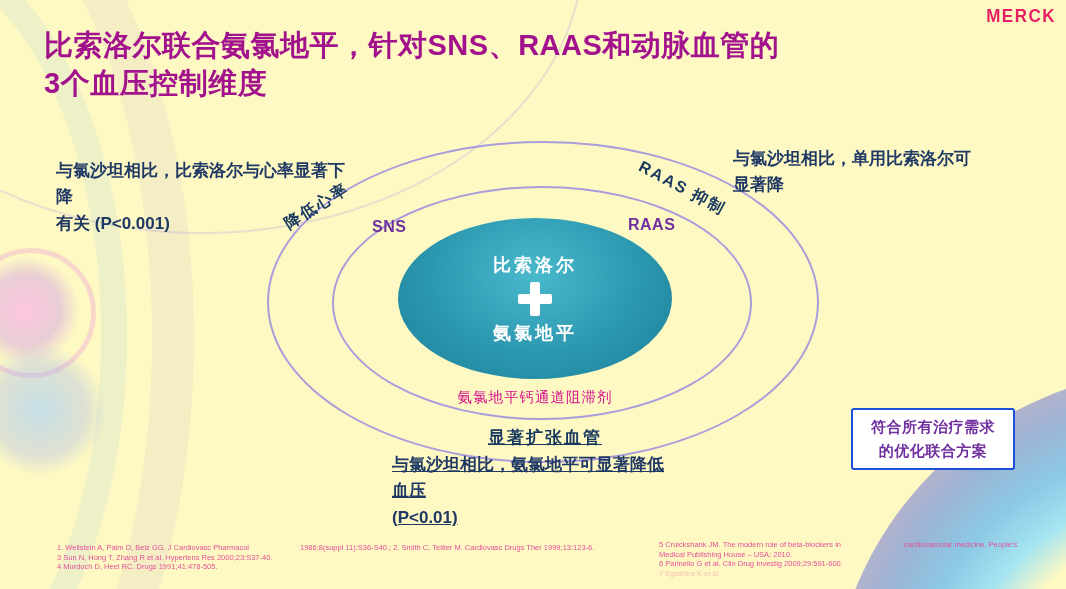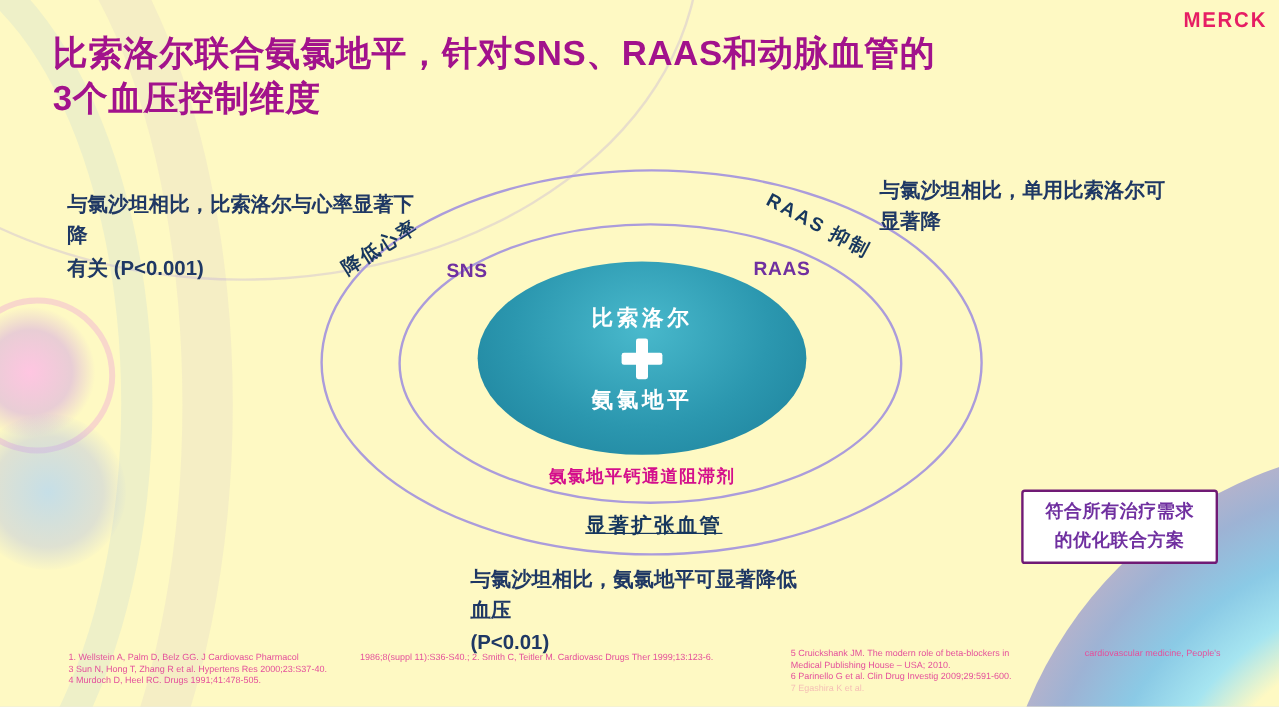--- a/index.html
+++ b/index.html
@@ -41,32 +41,32 @@
   .plus::before{content:"";position:absolute;left:12px;top:0;width:10px;height:34px;background:#fff;border-radius:2px;}
   .plus::after{content:"";position:absolute;top:12px;left:0;width:34px;height:10px;background:#fff;border-radius:2px;}
 
   
   .axis-label{color:#7030A0;font-weight:700;font-size:16px;letter-spacing:0.5px;}
   .sns{left:372px;top:218px;}
   .raas{left:628px;top:216px;}
   .ring-label{color:#17375E;font-weight:700;font-size:16px;letter-spacing:2px;white-space:nowrap;}
   .ring-label-left{left:281px;top:196px;transform:rotate(-32deg);}
   .ring-label-right{left:634px;top:178px;transform:rotate(28deg);}
-  .ccb-label{left:399px;top:388px;width:272px;text-align:center;color:#D40F8C;font-weight:700;font-size:14.5px;letter-spacing:1px;}
+  .ccb-label{left:399px;top:388px;width:272px;text-align:center;color:#D40F8C;font-weight:400;font-size:14.5px;letter-spacing:1px;}
   .vaso-label{left:399px;top:426px;width:292px;text-align:center;color:#17375E;font-weight:700;font-size:17px;letter-spacing:2px;text-decoration:underline;}
 
   
   .note{color:#1F3864;font-weight:700;font-size:17px;line-height:1.55;text-align:left;}
   .note-left{left:56px;top:158px;width:300px;}
   .note-right{left:733px;top:146px;width:252px;}
-  .note-bottom{left:392px;top:470px;width:274px;}
+  .note-bottom{left:392px;top:452px;width:274px;text-decoration:underline;}
 
   
   .callout{
-    left:851px;top:408px;width:160px;height:58px;border:2px solid #701a75;border-radius:3px;background:#fff;
+    left:851px;top:408px;width:160px;height:58px;border:2px solid #1d4ed8;border-radius:3px;background:#fff;
     display:flex;flex-direction:column;justify-content:center;text-align:center;
     color:#7030A0;font-weight:700;font-size:15px;line-height:1.6;letter-spacing:0.5px;
   }
 
   
   .refs{color:#E4509B;font-size:7.5px;line-height:9.5px;white-space:nowrap;}
   .refs-1{left:57px;top:543px;}
   .refs-2{left:300px;top:543px;}
   .refs-3{left:659px;top:540px;}
   .refs-4{left:904px;top:540px;}

